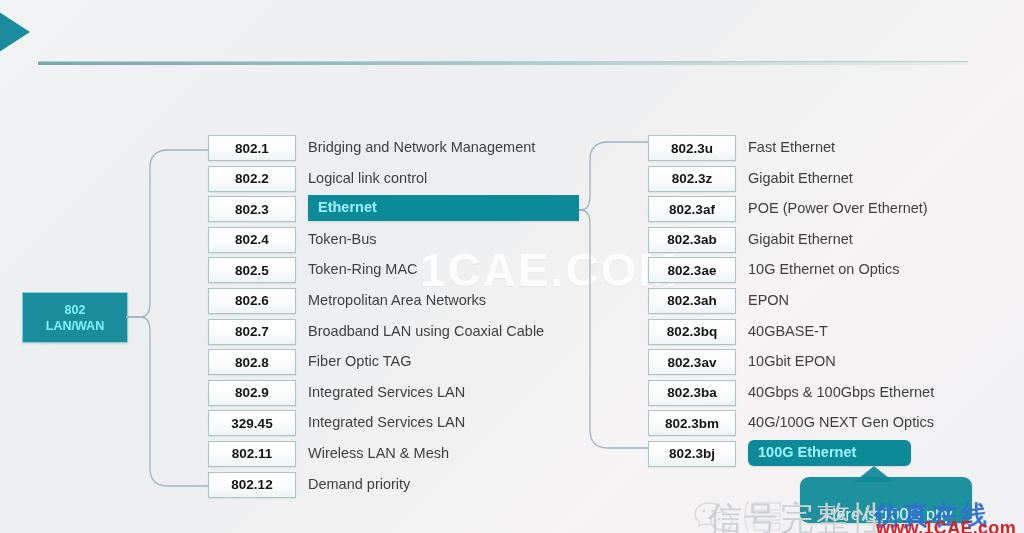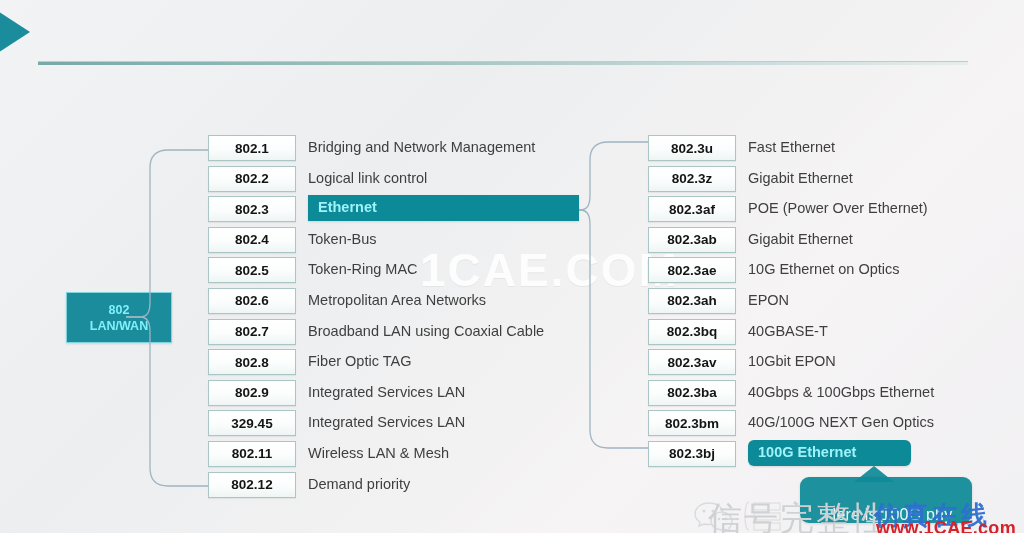--- a/index.html
+++ b/index.html
@@ -65,21 +65,20 @@
     position:absolute;left:44px;top:2px;width:44px;height:32px;opacity:.35;
   }
 
   
   #root-node{
     position:absolute;left:22px;top:292px;width:104px;height:49px;
     background:#1b8c9b;border:1px solid #7fd4dd;
     display:flex;flex-direction:column;align-items:center;justify-content:center;
     color:#7ff0fb;font-weight:bold;font-size:12.5px;line-height:16px;
     box-shadow:0 1px 2px rgba(0,0,0,.12);
-    margin-left:44px;
   }
 
   
   .brace{position:absolute;pointer-events:none;}
 
   
   .col{position:absolute;}
   .row{position:relative;height:30.6px;}
   .code-box{
     position:absolute;left:0;top:1px;

